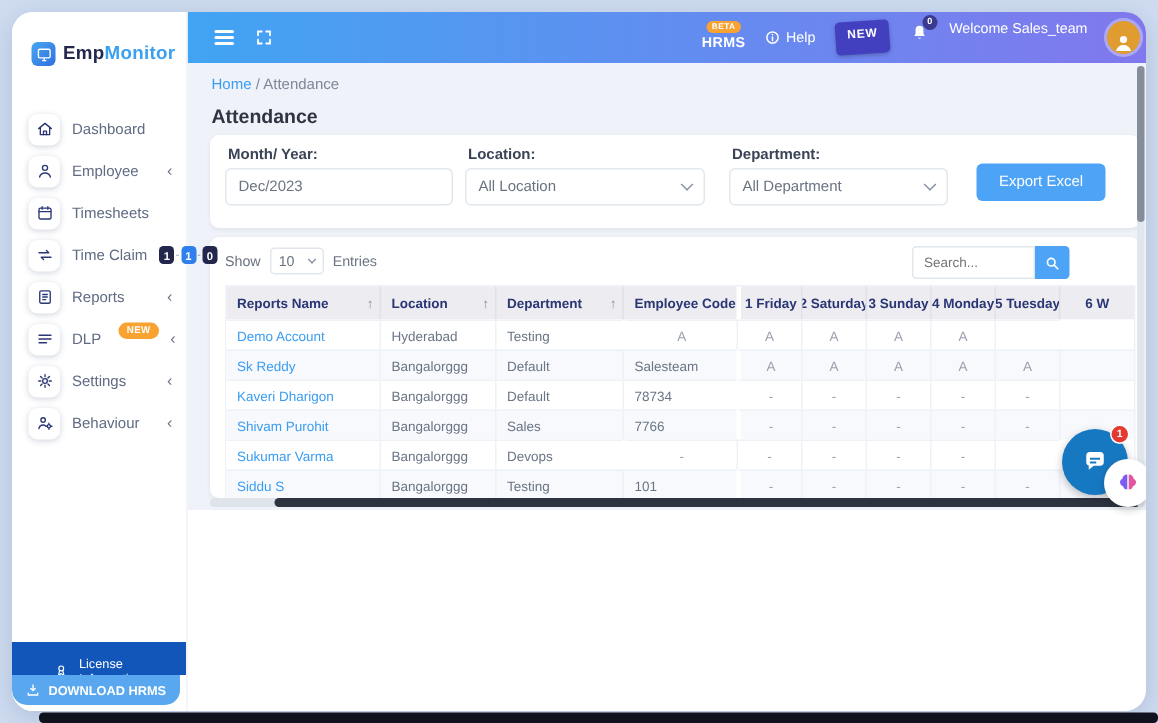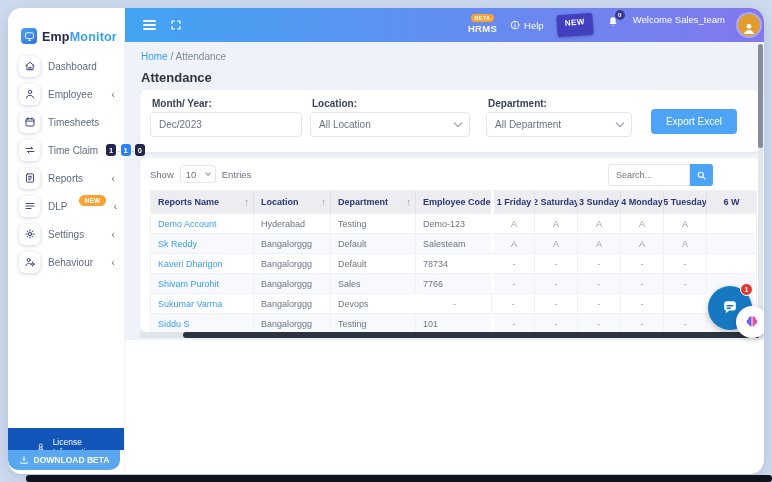--- a/index.html
+++ b/index.html
@@ -18,21 +18,21 @@
   .bottom-edge {
     position:absolute; left:26px; right:0; bottom:0; height:7px;
     background:#10131e; border-radius:3px;
   }
 
   
   .sidebar {
     position:absolute; left:0; top:0; width:117px; height:100%;
     background:#fff; border-right:1px solid #f0f2f7; z-index:3;
   }
-  .logo-row { display:flex; align-items:flex-end; gap:5px; height:36px; padding-left:13px; }
+  .logo-row { display:flex; align-items:flex-start; gap:5px; height:36px; padding-left:13px;margin-top:20px; }
   .logo-mark {
     width:16px; height:16px; border-radius:4px;
     background:linear-gradient(135deg,#4aa7f0,#2f6fe0);
     display:flex; align-items:center; justify-content:center; flex:0 0 auto;
   }
   .logo-text { font-size:12.5px; font-weight:bold; letter-spacing:.2px; }
   .logo-text .t1 { color:#23264d; } .logo-text .t2 { color:#3aa0f2; }
   .menu { margin-top:8px; }
   .menu-item {
     display:flex; align-items:center; gap:8px; height:28px; padding:0 9px 0 11px;
@@ -321,21 +321,21 @@
       <svg width="10" height="10" viewBox="0 0 24 24" fill="none" stroke="#fff" stroke-width="2">
           <circle cx="12" cy="8.5" r="4"></circle>
           <path d="m9.5 11.5-2 8.5 4.5-2.6L16.5 20l-2-8.5"></path>
         </svg>
       <span>License Information</span>
     </div>
     <div class="download-bar">
       <svg width="10" height="10" viewBox="0 0 24 24" fill="none" stroke="#fff" stroke-width="2.2" stroke-linecap="round">
           <path d="M12 4v9m0 0 3.5-3.5M12 13 8.5 9.5M4.5 17v3h15v-3"></path>
         </svg>
-      <span>DOWNLOAD BETA</span>
+      <span>DOWNLOAD HRMS</span>
     </div>
   </aside>
 
   <main class="main">
     <div class="band">
       <div class="crumbs">
         <span class="crumb-home">Home</span>
         <span class="crumb-sep">/</span>
         <span class="crumb-cur">Attendance</span>
       </div>
@@ -400,21 +400,20 @@
               <div class="th day">3 Sunday</div>
               <div class="th day">4 Monday</div>
               <div class="th day">5 Tuesday</div>
               <div class="th day">6 W</div>
             </div>
           <div class="tbody" id="tbody">
               <div class="trow">
                 <div class="td name">Demo Account</div>
                 <div class="td">Hyderabad</div>
                 <div class="td">Testing</div>
-                <div class="td">Demo-123</div>
                 <div class="td day day-first">A</div>
                 <div class="td day">A</div>
                 <div class="td day">A</div>
                 <div class="td day">A</div>
                 <div class="td day">A</div>
                 <div class="td day"></div>
               </div>
               <div class="trow alt">
                 <div class="td name">Sk Reddy</div>
                 <div class="td">Bangalorggg</div>

